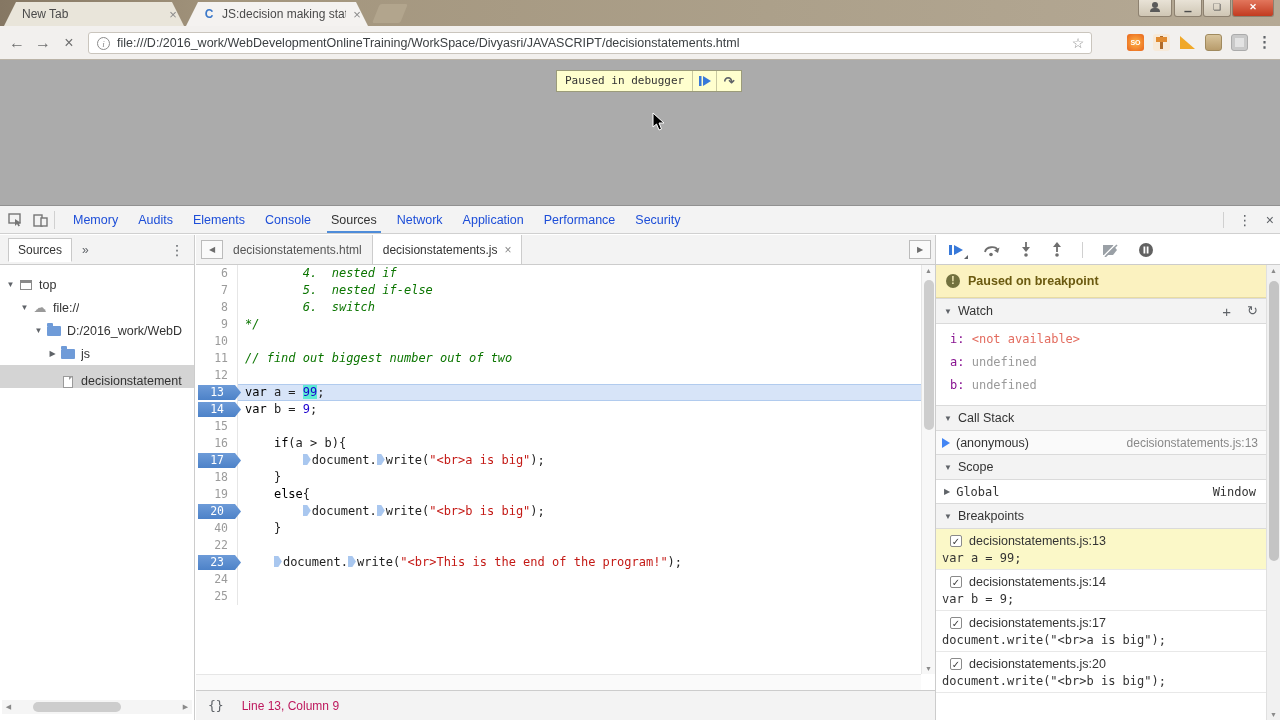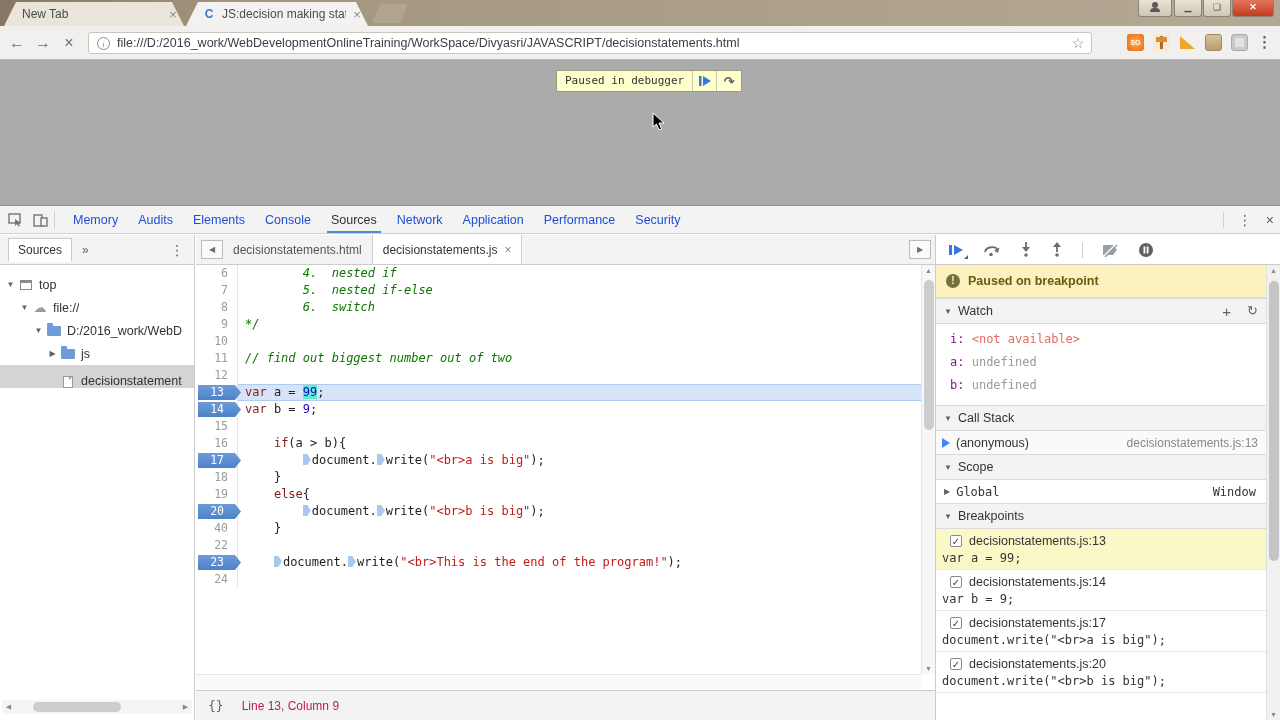--- a/index.html
+++ b/index.html
@@ -101,21 +101,21 @@
   .ed-tab .x { margin-left:7px; color:#8a8a8a; font-size:12px; }
   .codewrap { position:absolute; top:30px; left:0; right:14px; bottom:46px; overflow:hidden; background:#fff; }
   .code-row { display:flex; height:17px; line-height:17px; font-family:"DejaVu Sans Mono",monospace; font-size:12px; }
   .gutter { flex:0 0 42px; text-align:right; padding-right:9px; color:#9b9b9b; border-right:1px solid #e6e6e6; position:relative; font-size:11.5px; }
   .gutter.bp { color:#fff; }
   .gutter.bp .bpbadge { position:absolute; left:2px; right:-4px; top:1px; bottom:1px; background:linear-gradient(#6d9bd8,#4d82c8); clip-path:polygon(0 0, calc(100% - 6px) 0, 100% 50%, calc(100% - 6px) 100%, 0 100%); }
   .gutter.bp .num { position:relative; z-index:1; padding-right:4px; }
   .code-text { flex:1; white-space:pre; color:#222; padding-left:7px; }
   .code-row.current .code-text { background:#d7e4f8; box-shadow:inset 0 1px 0 #b1cbee, inset 0 -1px 0 #b1cbee; }
   .cm-comment { color:#0b7500; font-style:italic; }
-  .cm-keyword { color:#7f1d1d; }
+  .cm-keyword { color:#000000; }
   .cm-string { color:#c41a16; }
   .cm-number { color:#1c00cf; }
   .tok-sel { background:#5eead4; }
   .ibp { display:inline-block; width:8px; height:11px; background:#a9c7ef; vertical-align:-1px; clip-path:polygon(0 0,55% 0,100% 50%,55% 100%,0 100%); margin-right:1px; }
   .ed-vscroll { position:absolute; right:0; top:30px; bottom:46px; width:14px; background:#f7f7f7; border-left:1px solid #e6e6e6; }
   .ed-vthumb { position:absolute; top:15px; left:2px; width:10px; height:150px; background:#cdcdcd; border-radius:5px; }
   .vs-up { position:absolute; top:2px; width:100%; text-align:center; font-size:7px; color:#8a8a8a; }
   .vs-dn { position:absolute; bottom:2px; width:100%; text-align:center; font-size:7px; color:#8a8a8a; }
   .ed-hscroll { position:absolute; left:0; right:14px; bottom:30px; height:16px; background:#fafafa; border-top:1px solid #e6e6e6; }
   .statusbar { position:absolute; left:0; right:0; bottom:0; height:30px; background:#f3f3f3; border-top:1px solid #ccc; display:flex; align-items:center; }
@@ -395,20 +395,24 @@
               <div class="code-text"></div>
             </div>
             <div class="code-row">
               <div class="gutter bp"><span class="bpbadge"></span><span class="num">23</span></div>
               <div class="code-text"><span>    </span><span class="ibp"></span><span>document.</span><span class="ibp"></span><span>write(</span><span class="cm-string">"&lt;br&gt;This is the end of the program!"</span><span>);</span></div>
             </div>
             <div class="code-row">
               <div class="gutter"><span class="num">24</span></div>
               <div class="code-text"></div>
             </div>
+            <div class="code-row">
+              <div class="gutter"><span class="num">25</span></div>
+              <div class="code-text"></div>
+            </div>
           </div>
 
         <div class="ed-vscroll">
           <div class="vs-up">▲</div>
           <div class="ed-vthumb"></div>
           <div class="vs-dn">▼</div>
         </div>
         <div class="ed-hscroll"></div>
 
         <div class="statusbar">

